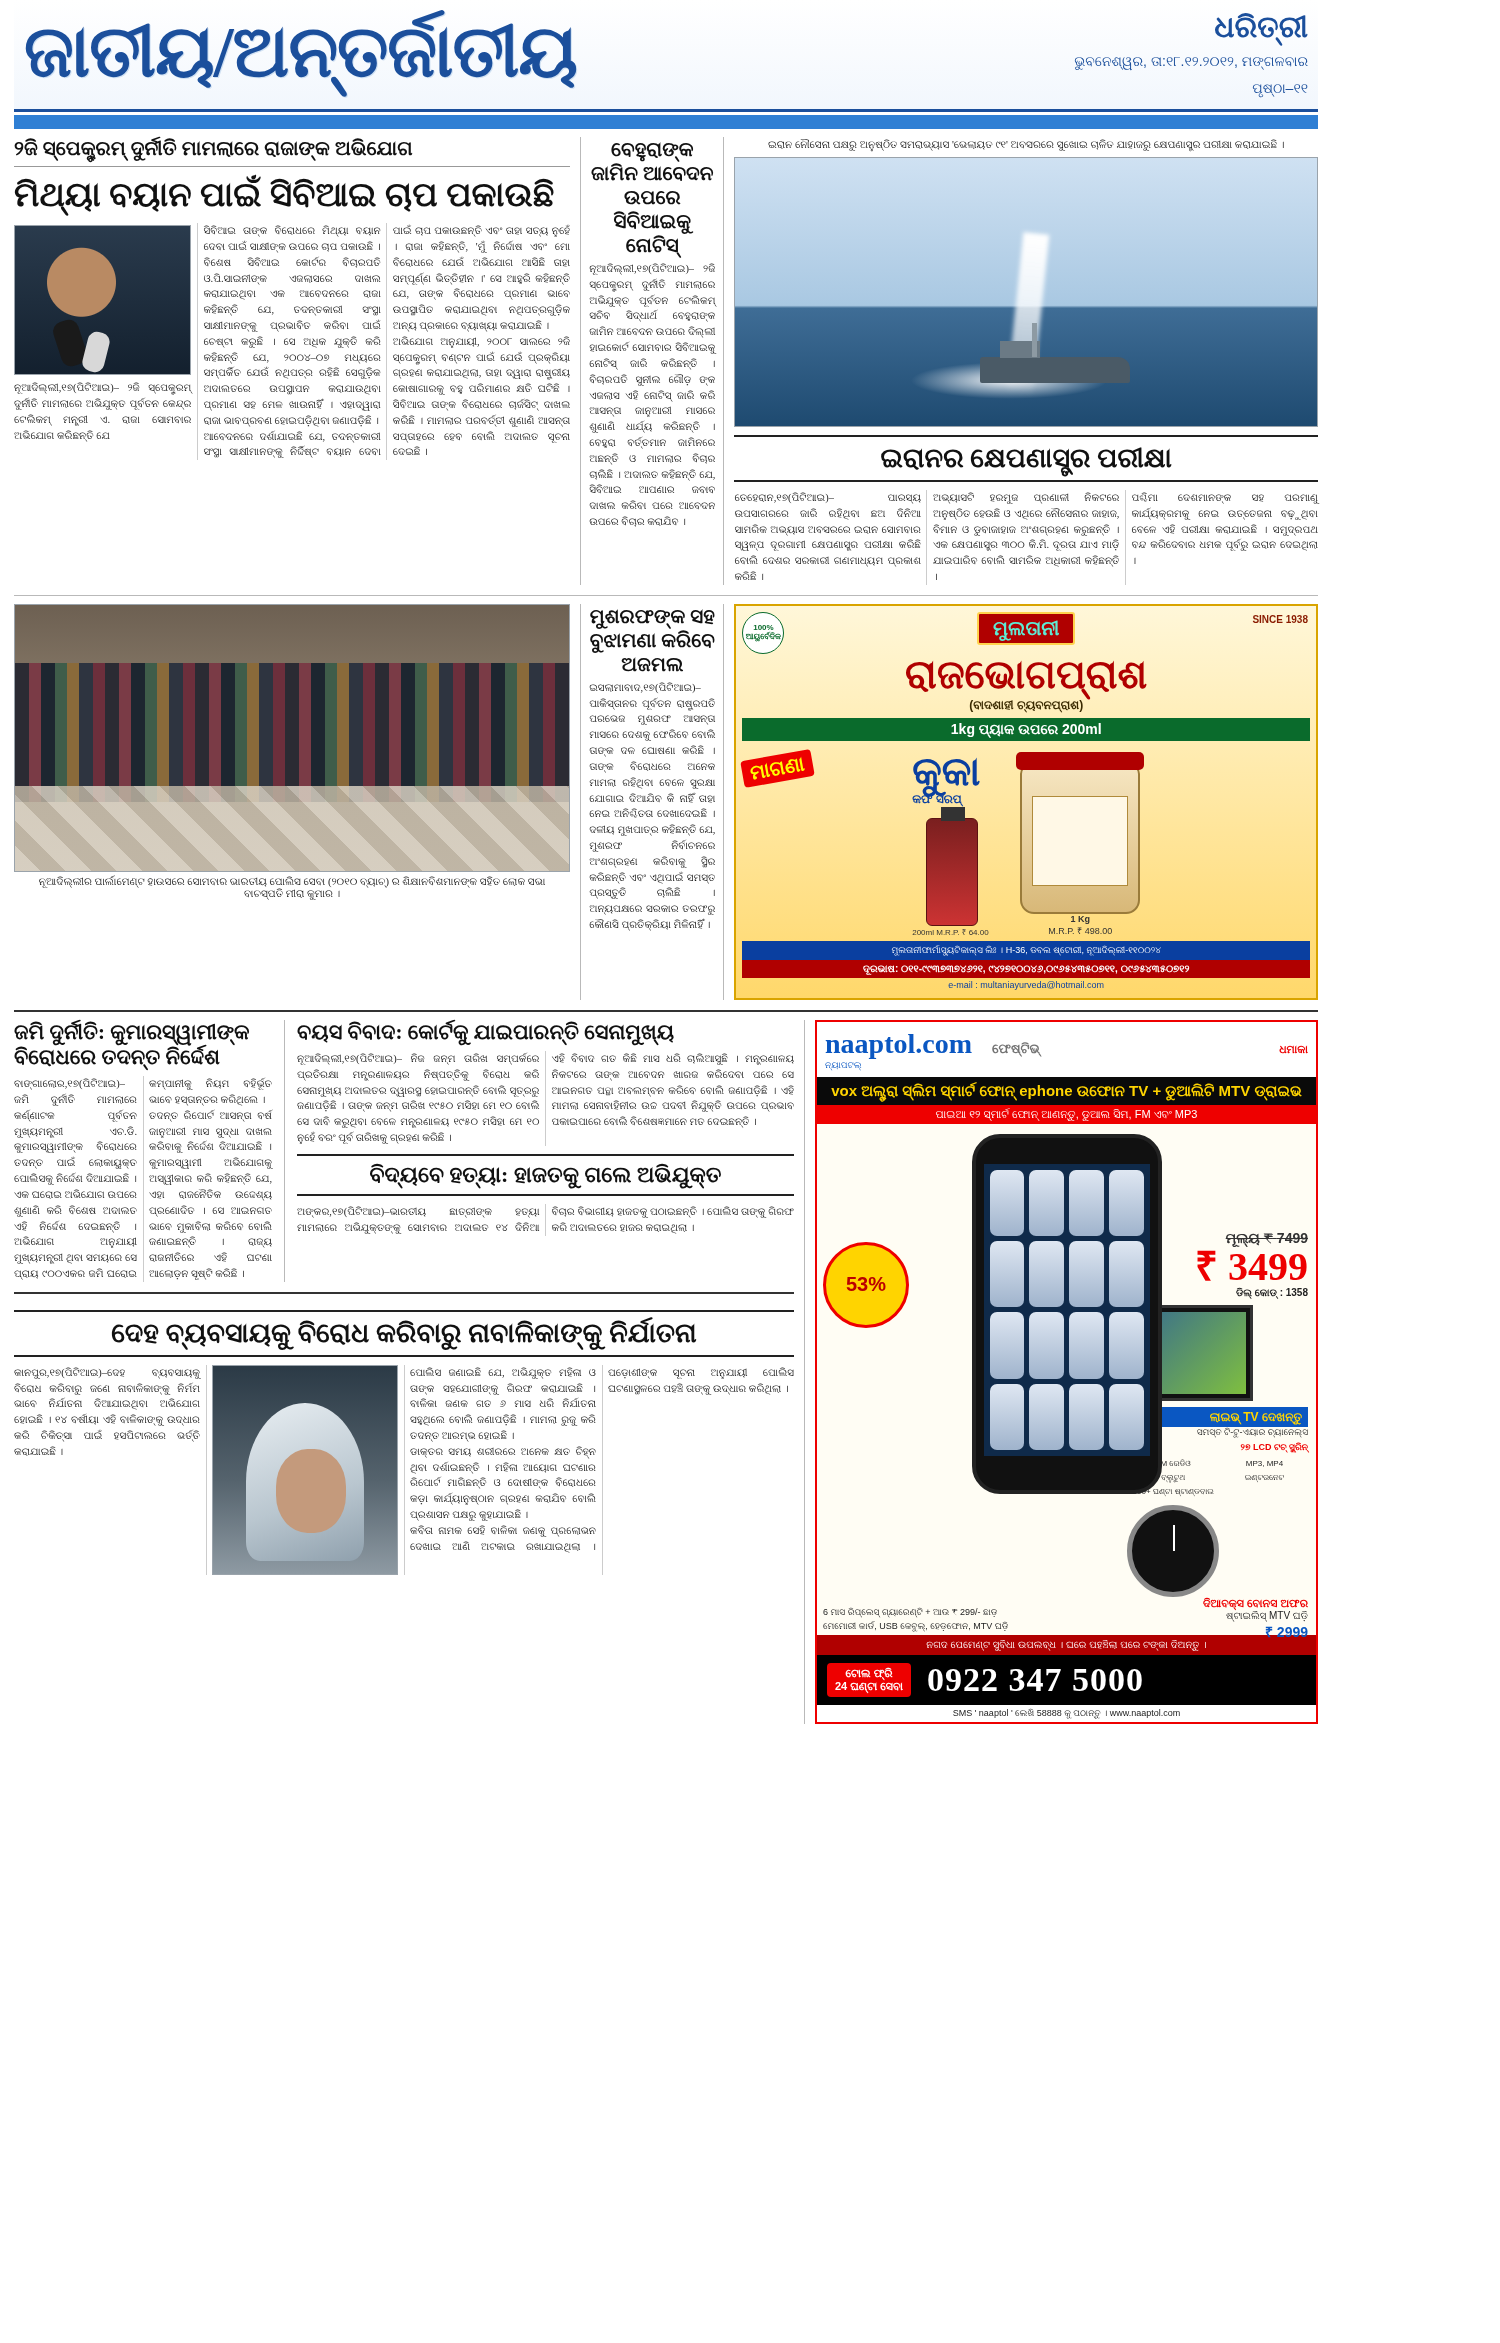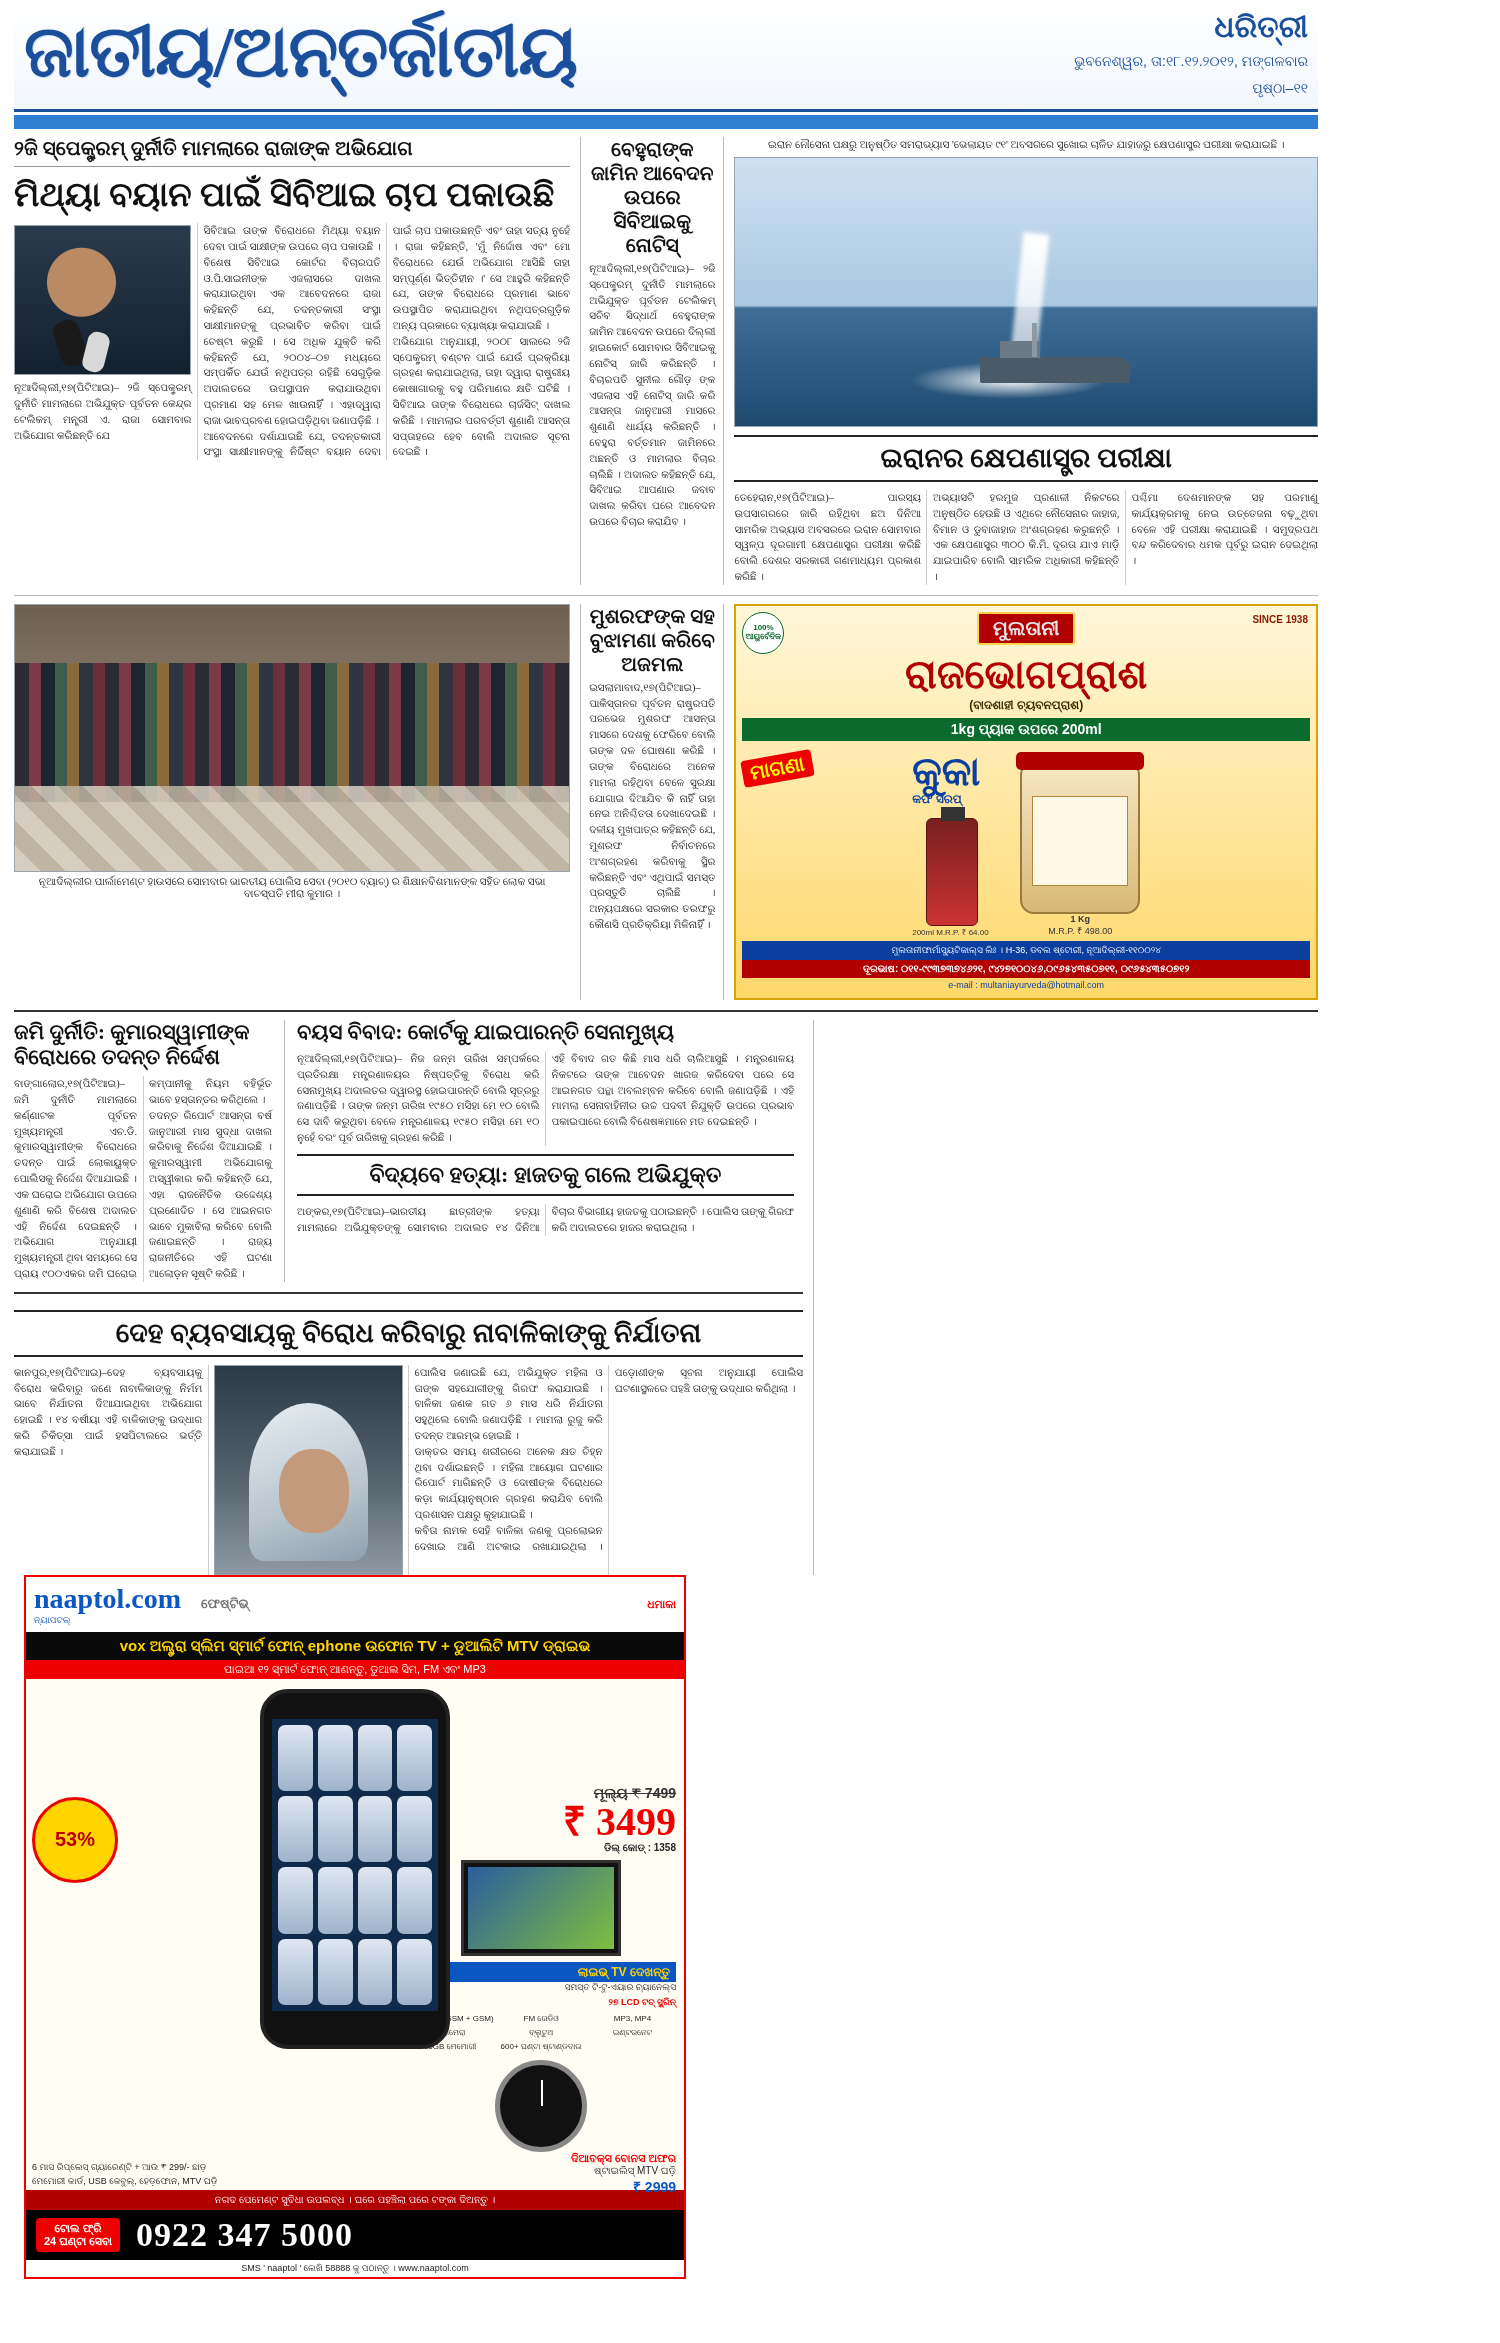--- a/index.html
+++ b/index.html
@@ -130,21 +130,21 @@
   .mid-mid { width:160px; padding:0 8px; }
   .mid-right { width: 672px; padding-left:10px; }
 
   
   .ad-rajbhog {
     border:2px solid #d9a400;
     background: linear-gradient(180deg,#fff7d9 0%, #ffe9a8 45%, #ffd86b 100%);
     position:relative; padding:6px; text-align:center; overflow:hidden;
   }
   .ad-brand {
-    display:inline-block; background:#b00000; color:#e5e5e5; font-weight:bold;
+    display:inline-block; background:#b00000; color:#5eead4; font-weight:bold;
     font-family:"Liberation Serif",serif; font-size:20px; padding:3px 14px; border-radius:3px;
     border:2px solid #ffd24d;
   }
   .ad-since { position:absolute; right:8px; top:8px; font-size:10px; color:#8a1b00; font-weight:bold;}
   .ad-100 { position:absolute; left:6px; top:6px; font-size:8px; color:#0a6b2c; font-weight:bold;
     border:1px solid #0a6b2c; border-radius:50%; width:42px;height:42px; display:flex;align-items:center;justify-content:center;
     background:#fff; line-height:1.05; }
   .ad-title-1 { font-family:"Liberation Serif",serif; font-size:40px; font-weight:bold; color:#b00000; margin-top:6px; }
   .ad-sub-1 { font-size:12px; color:#3a2a00; font-weight:bold; }
   .ad-band { background:#0a6b2c; color:#fff; font-size:14px; font-weight:bold; padding:3px 0; margin:6px 0; }
@@ -182,21 +182,21 @@
   .np-tv { width:160px; height:96px; background:#111; border:3px solid #333; margin:6px auto; position:relative;}
   .np-tv .scr { position:absolute; inset:4px; background:linear-gradient(135deg,#2a5d9e,#7fbf3f); }
   .np-watch { width:92px; height:92px; border-radius:50%; background:#111; border:5px solid #888; margin:0 auto; position:relative;}
   .np-watch:after{content:"";position:absolute;left:50%;top:18%;width:2px;height:32%;background:#fff;}
   .np-bottom { background:#b00000; color:#fff; font-size:10px; padding:4px 6px; text-align:center; }
   .np-tollfree { background:#000; color:#fff; display:flex; align-items:center; gap:16px; padding:6px 10px; }
   .np-tollnum { font-family:"Liberation Serif",serif; font-size:34px; font-weight:bold; color:#fff; letter-spacing:1px; }
   .np-24 { background:#e00; color:#fff; font-size:11px; font-weight:bold; padding:4px 8px; border-radius:4px; text-align:center; }
 
   
-  .low-wrap { display:flex; margin-top:10px; border-top:2px solid #333; padding-top:8px;flex-direction:column; }
+  .low-wrap { display:flex; margin-top:10px; border-top:2px solid #333; padding-top:8px; }
   .low-left { width: 800px; padding-right:10px; border-right:1px solid #b9b9b9; }
   .low-right { width: 672px; padding-left:10px; }
 
   .sub-head { font-family:"Liberation Serif",serif; font-size:21px; font-weight:bold; line-height:1.2; margin-bottom:6px; }
   .sec-head-big { font-family:"Liberation Serif",serif; font-size:27px; font-weight:bold; text-align:center;
     border-top:2px solid #222; border-bottom:2px solid #222; padding:6px 0; margin:8px 0; }
   .mid-head { font-family:"Liberation Serif",serif; font-size:20px; font-weight:bold; line-height:1.2; text-align:center; margin-bottom:4px;}
 </style>
 </head>
 <body>

